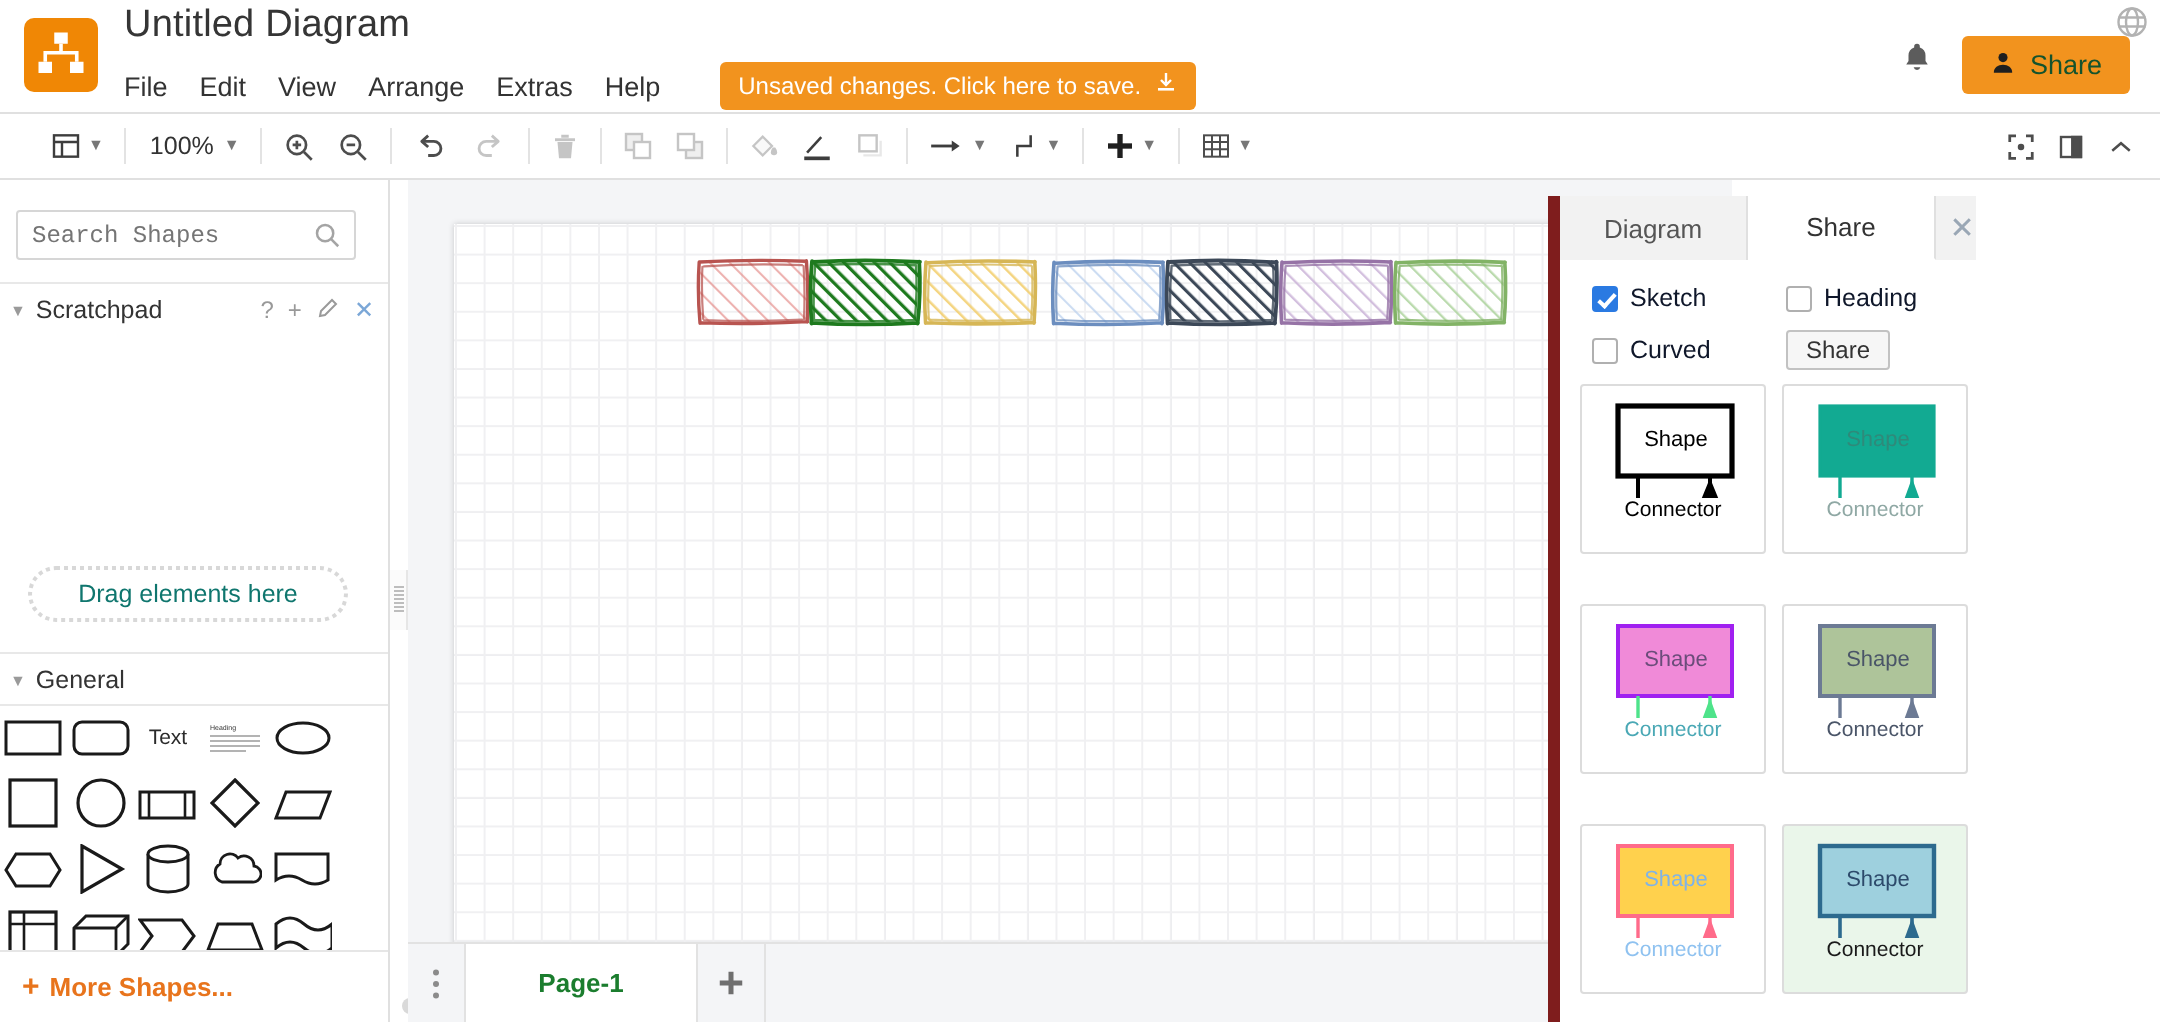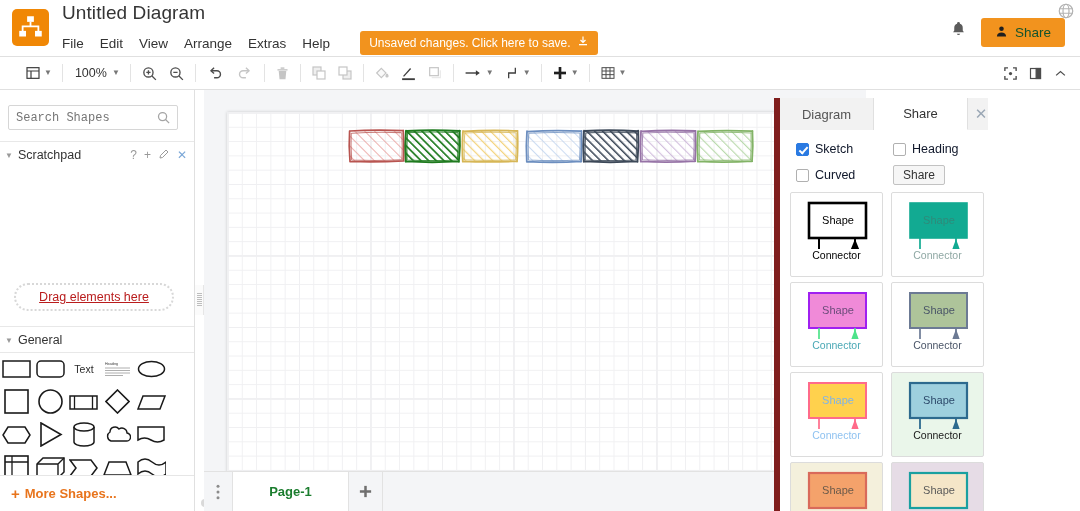--- a/index.html
+++ b/index.html
@@ -86,21 +86,21 @@
   .tri { color:#9a9a9a; font-size:8px; margin-right:5px; }
   .scratch-actions {
     position:absolute; right:8px; top:0; height:26px;
     display:flex; align-items:center; gap:7px; font-size:12px; color:#999;
   }
   .scratch-actions span { cursor:pointer; }
   .dropzone {
     position:absolute; left:14px; top:193px; width:160px; height:28px;
     border:2px dotted #d8d8d8; border-radius:14px;
     display:flex; align-items:center; justify-content:center;
-    font-size:12.5px; color:#b91c1c;text-decoration:underline;
+    font-size:12.5px; color:#0f766e;
   }
   .shape-grid {
     position:absolute; left:0; top:262px; width:194px; height:212px;
     overflow:hidden;
   }
   .shape-row { display:flex; height:33px; }
   .shape-cell {
     width:33.6px; height:33px; display:flex; align-items:center; justify-content:center;
     cursor:pointer;
   }
@@ -196,21 +196,21 @@
   .reset-btn {
     position:absolute; left:984px; top:0;
     border:1px solid #c2c2c2; background:#f6f6f6; border-radius:2px;
     font-size:12px; padding:2px 9px; color:#333; cursor:pointer;
     font-family:"Liberation Sans", sans-serif;
   }
   .style-grid {
     position:absolute; left:0; top:94px; width:214px; height:327px;
     padding:0 10px; overflow:hidden;
   }
-  .style-row { display:flex; gap:8px; margin-bottom:5px; }
+  .style-row { display:flex; gap:8px; margin-bottom:25px; }
   .style-cell {
     width:93px; height:85px; border:1px solid #dcdcdc; border-radius:2px;
     position:relative; cursor:pointer; overflow:hidden;
   }
   .sc-shape {
     position:absolute; left:19px; top:10px; width:56px; height:34px;
     display:flex; align-items:center; justify-content:center;
     font-size:11px;
   }
   .sc-conn-label {

